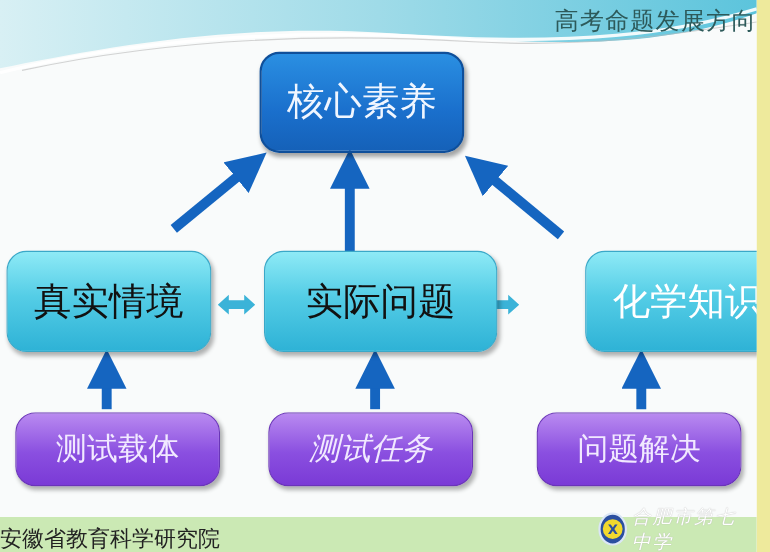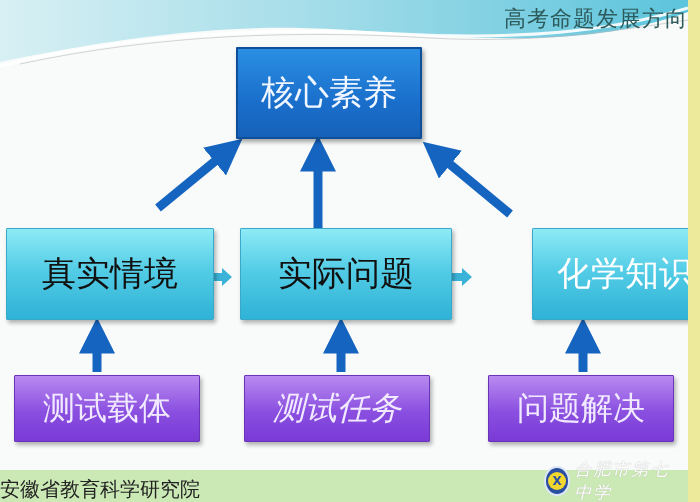--- a/index.html
+++ b/index.html
@@ -1,26 +1,26 @@
 <!DOCTYPE html>
 <html><head>
 <meta charset="utf-8">
 <style>
   html,body{margin:0;padding:0;}
   body{width:700px;height:502px;position:relative;overflow:hidden;background:#fafcfc;font-family:"DejaVu Sans","Liberation Sans",sans-serif;}
   .slide{position:absolute;left:0;top:0;width:688px;height:502px;background:#f9fbfb;overflow:hidden;}
   .rstrip{position:absolute;right:0;top:0;width:12px;height:502px;background:#eeea9c;}
   .header-wave{position:absolute;left:0;top:0;width:688px;height:70px;}
   .title{position:absolute;left:0;width:688px;top:4px;text-align:right;font-size:22px;color:#2d5a5a;letter-spacing:1px;font-family:"DejaVu Serif","Liberation Serif",serif;}
-  .box{position:absolute;border-radius:1px;display:flex;align-items:center;justify-content:center;box-sizing:border-box;}
+  .box{position:absolute;border-radius:18px;display:flex;align-items:center;justify-content:center;box-sizing:border-box;}
   .core{left:236px;top:47px;width:186px;height:92px;background:linear-gradient(180deg,#2a8fe2 0%,#1a6fcc 60%,#1561b8 100%);border:2px solid #0f4f9a;color:#f0f6ff;font-size:34px;box-shadow:2px 3px 4px rgba(0,0,0,0.35);}
   .mid{top:228px;height:92px;background:linear-gradient(180deg,#8eeaf6 0%,#54cde6 45%,#2eb2d6 100%);border:1px solid #3aa8c8;font-size:34px;box-shadow:2px 3px 4px rgba(0,0,0,0.3);}
   .mid.dark{color:#111;}
   .mid.light{color:#ffffff;margin-left:44px;}
-  .purple{top:375px;height:67px;background:linear-gradient(180deg,#b98af0 0%,#8a4fe0 55%,#7a3ad6 100%);border:1px solid #6a34b8;color:#f1e9ff;font-size:32px;box-shadow:2px 3px 4px rgba(0,0,0,0.3);line-height:1.15;}
+  .purple{top:375px;height:67px;background:linear-gradient(180deg,#b98af0 0%,#8a4fe0 55%,#7a3ad6 100%);border:1px solid #6a34b8;color:#f1e9ff;font-size:28px;box-shadow:2px 3px 4px rgba(0,0,0,0.3);line-height:1.15;}
   .footer{position:absolute;left:0;top:470px;width:688px;height:32px;background:#cbe9b4;}
   .footer-text{position:absolute;left:0;width:540px;top:476px;text-align:left;font-size:20px;color:#222;font-family:Liberation Sans, sans-serif;}
   .school{position:absolute;left:544px;top:458px;display:flex;align-items:center;}
   .logo{width:30px;height:30px;border-radius:50%;background:#2b4fa0;border:2px solid #dbe6f6;box-sizing:border-box;display:flex;align-items:center;justify-content:center;}
   .logo-inner{width:18px;height:18px;border-radius:50%;background:#f2d82e;color:#2b4fa0;font-size:12px;font-weight:bold;display:flex;align-items:center;justify-content:center;}
   .school-name{margin-left:4px;color:#ffffff;font-style:italic;font-size:17px;letter-spacing:2px;text-shadow:0 0 1px #aaa;font-family:"DejaVu Serif","Liberation Serif",serif;}
   svg.arrows{position:absolute;left:0;top:0;}
 </style>
 </head>
 <body>
@@ -68,21 +68,21 @@
     <g fill="#3bb3d8">
       <path d="M198,277 L208,268 L208,273 L222,273 L222,268 L232,277 L222,286 L222,281 L208,281 L208,286 Z"></path>
     </g>
     <g fill="#3bb3d8">
       <path d="M438,277 L448,268 L448,273 L462,273 L462,268 L472,277 L462,286 L462,281 L448,281 L448,286 Z"></path>
     </g>
   </svg>
 
   <div class="box core">核心素养</div>
 
-  <div class="box mid dark" style="left:6px;width:208px;">真实情境</div>
+  <div class="box mid dark" style="left:6px;width:186px;">真实情境</div>
   <div class="box mid dark" style="left:240px;width:212px;">实际问题</div>
   <div class="box mid light" style="left:488px;width:186px;">化学知识</div>
 
   <div class="box purple" style="left:14px;width:186px;">测试载体</div>
   <div class="box purple" style="left:244px;width:186px;font-style:italic;">测试任务</div>
   <div class="box purple" style="left:488px;width:186px;flex-direction:column;">
     <span>问题解决</span>
   </div>
 
   <div class="footer"></div>

